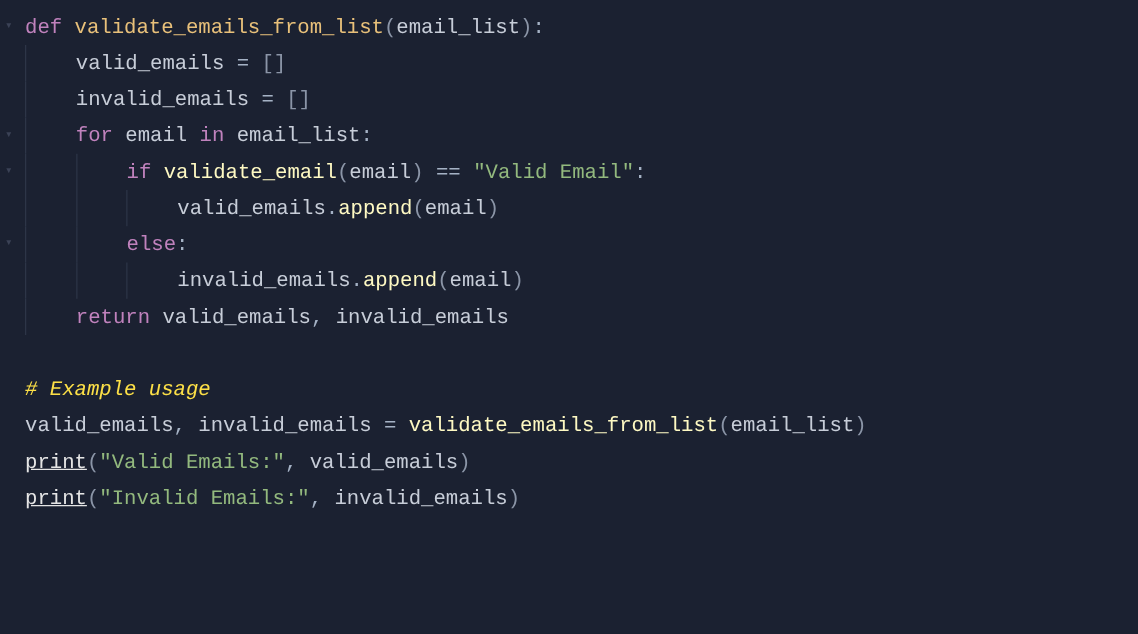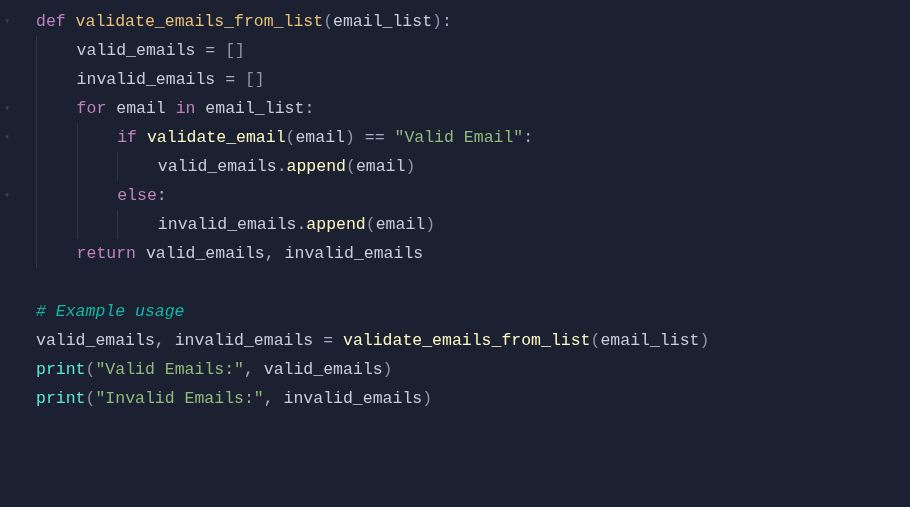--- a/index.html
+++ b/index.html
@@ -22,41 +22,41 @@
     font-size: 10px;
     user-select: none;
   }
   .gutter-mark {
     height: 29px;
     display: flex;
     align-items: center;
     justify-content: center;
   }
   .code {
-    padding-left: 36px;
+    padding-left: 20px;
     white-space: pre;
     color: #c7cdd8;
   }
   .line { height: 29px; display: block; }
   .guide {
     border-left: 1px solid #2d3547;
     display: inline-block;
     height: 29px;
     vertical-align: top;
   }
   .tok-kw     { color: #c082bd; }
   .tok-name   { color: #c7cdd8; }
   .tok-param  { color: #c7cdd8; }
   .tok-op     { color: #a5b2c5; }
   .tok-punc   { color: #8b95a7; }
   .tok-fn     { color: #e8c07a; }
   .tok-call   { color: #fef9c3; }
   .tok-str    { color: #93b97e; }
-  .tok-cmt    { color: #14b8a6; font-style: italic; text-align: center; }
-  .tok-builtin{ color: #5eead4; }
+  .tok-cmt    { color: #fde047; font-style: italic; text-align: center; }
+  .tok-builtin{ color: #e5e5e5; text-decoration: underline; }
 </style>
 </head>
 <body>
 
 <div class="gutter">
     <div class="gutter-mark">▾</div>
     <div class="gutter-mark"></div>
     <div class="gutter-mark"></div>
     <div class="gutter-mark">▾</div>
     <div class="gutter-mark">▾</div>

